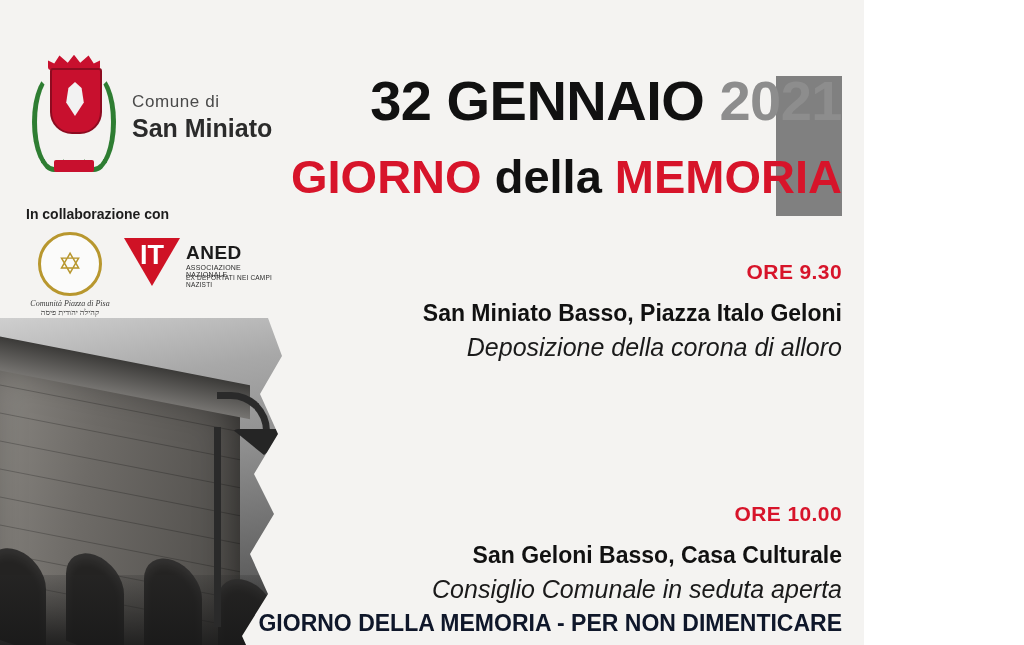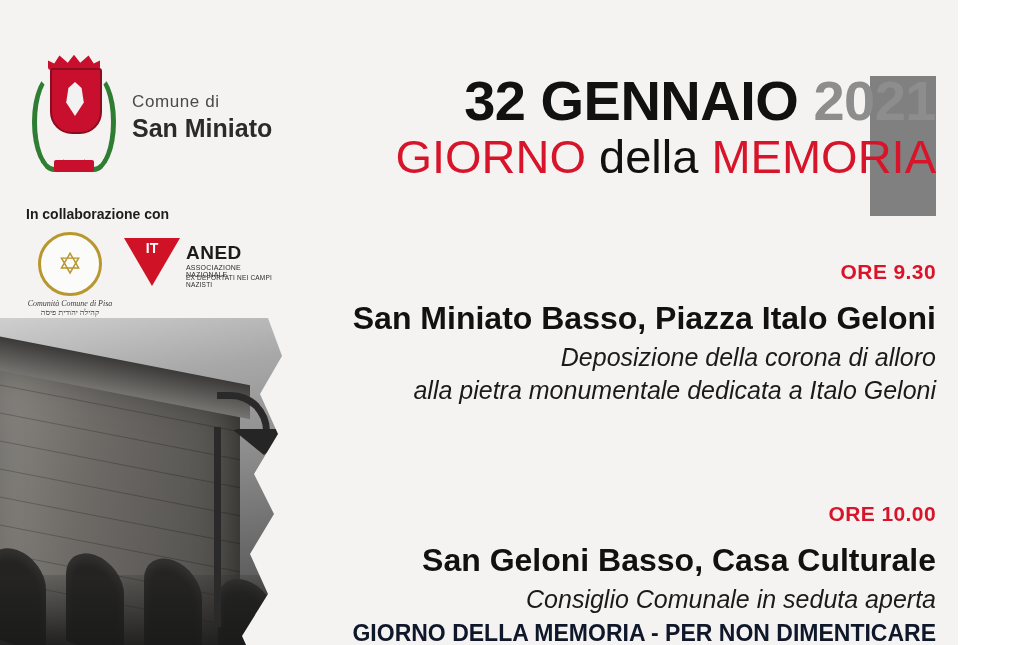--- a/index.html
+++ b/index.html
@@ -9,21 +9,21 @@
   body {
     width: 1024px;
     height: 645px;
     overflow: hidden;
     font-family: "Liberation Sans", sans-serif;
     background: #ffffff;
   }
 
   #poster {
     position: relative;
-    width: 958px;
+    width: 864px;
     height: 645px;
     background: #f4f3f1;
     overflow: hidden;
   }
 
   
   .photo-panel {
     position: absolute;
     left: 0;
     top: 318px;
@@ -277,21 +277,21 @@
     border-right: 28px solid transparent;
     border-top: 48px solid #cf1225;
   }
   .aned-tri .it {
     position: absolute;
     left: -16px; top: -46px;
     width: 32px;
     text-align: center;
     color: #ffffff;
     font-weight: bold;
-    font-size: 14px;
+    font-size: 27px;
   }
   .logo-aned .aned-name {
     position: absolute;
     left: 62px;
     top: 6px;
     font-size: 19px;
     font-weight: bold;
     color: #1b1b1b;
     letter-spacing: .5px;
   }
@@ -323,23 +323,23 @@
     font-size: 56px;
     font-weight: bold;
     letter-spacing: -0.5px;
     line-height: 1.05;
     white-space: nowrap;
   }
   .title-line1 .black { color: #111111; }
   .title-line1 .gray  { color: #8d8d8d; text-align: center; }
   .title-line2 {
     font-size: 47px;
-    font-weight: normal;
+    font-weight: bold;
     line-height: 1.1;
-    margin-top: 0;
+    margin-top: 20px;
     white-space: nowrap;
   }
   .title-line2 .red   { color: #d7142a; }
   .title-line2 .black { color: #111111; }
 
   .gray-bar {
     position: absolute;
     right: 22px;
     top: 76px;
     width: 66px;
@@ -353,21 +353,21 @@
     text-align: right;
   }
   .event .time {
     color: #d7142a;
     font-size: 21px;
     font-weight: bold;
     letter-spacing: .4px;
   }
   .event .place {
     color: #111111;
-    font-size: 32px;
+    font-size: 23px;
     font-weight: bold;
     margin-top: 16px;
   }
   .event .desc {
     color: #1a1a1a;
     font-size: 25px;
     font-style: italic;
     line-height: 1.32;
     margin-top: 4px;
   }
@@ -443,21 +443,21 @@
     <div class="l1">Comune di</div>
     <div class="l2">San Miniato</div>
   </div>
 
   <div class="collab-label">In collaborazione con</div>
 
   <div class="logo-comunita">
     <div class="ring">
       <div class="star">✡</div>
     </div>
-    <div class="cap1">Comunità Comune di Pisa</div>
+    <div class="cap1">Comunità Piazza di Pisa</div>
     <div class="cap2">קהילה יהודית פיסה</div>
   </div>
 
   <div class="logo-aned">
     <div class="aned-tri">
       <div class="it">IT</div>
     </div>
     <div class="aned-name">ANED</div>
     <div class="aned-sub1">ASSOCIAZIONE NAZIONALE</div>
     <div class="aned-sub2">EX DEPORTATI NEI CAMPI NAZISTI</div>
@@ -474,21 +474,20 @@
       <span class="red">GIORNO</span>
       <span class="black">della</span>
       <span class="red">MEMORIA</span>
     </div>
   </div>
 
   <div class="event" id="event-1">
     <div class="time">ORE 9.30</div>
     <div class="place">San Miniato Basso, Piazza Italo Geloni</div>
     <div class="desc">Deposizione della corona di alloro</div>
-    <div class="desc" style="margin-top:0">alla pietra monumentale dedicata a Italo Geloni</div>
   </div>
 
   <div class="event" id="event-2">
     <div class="time">ORE 10.00</div>
     <div class="place">San Geloni Basso, Casa Culturale</div>
     <div class="desc">Consiglio Comunale in seduta aperta</div>
     <div class="highlight">GIORNO DELLA MEMORIA - PER NON DIMENTICARE</div>
   </div>
 
 </div>

